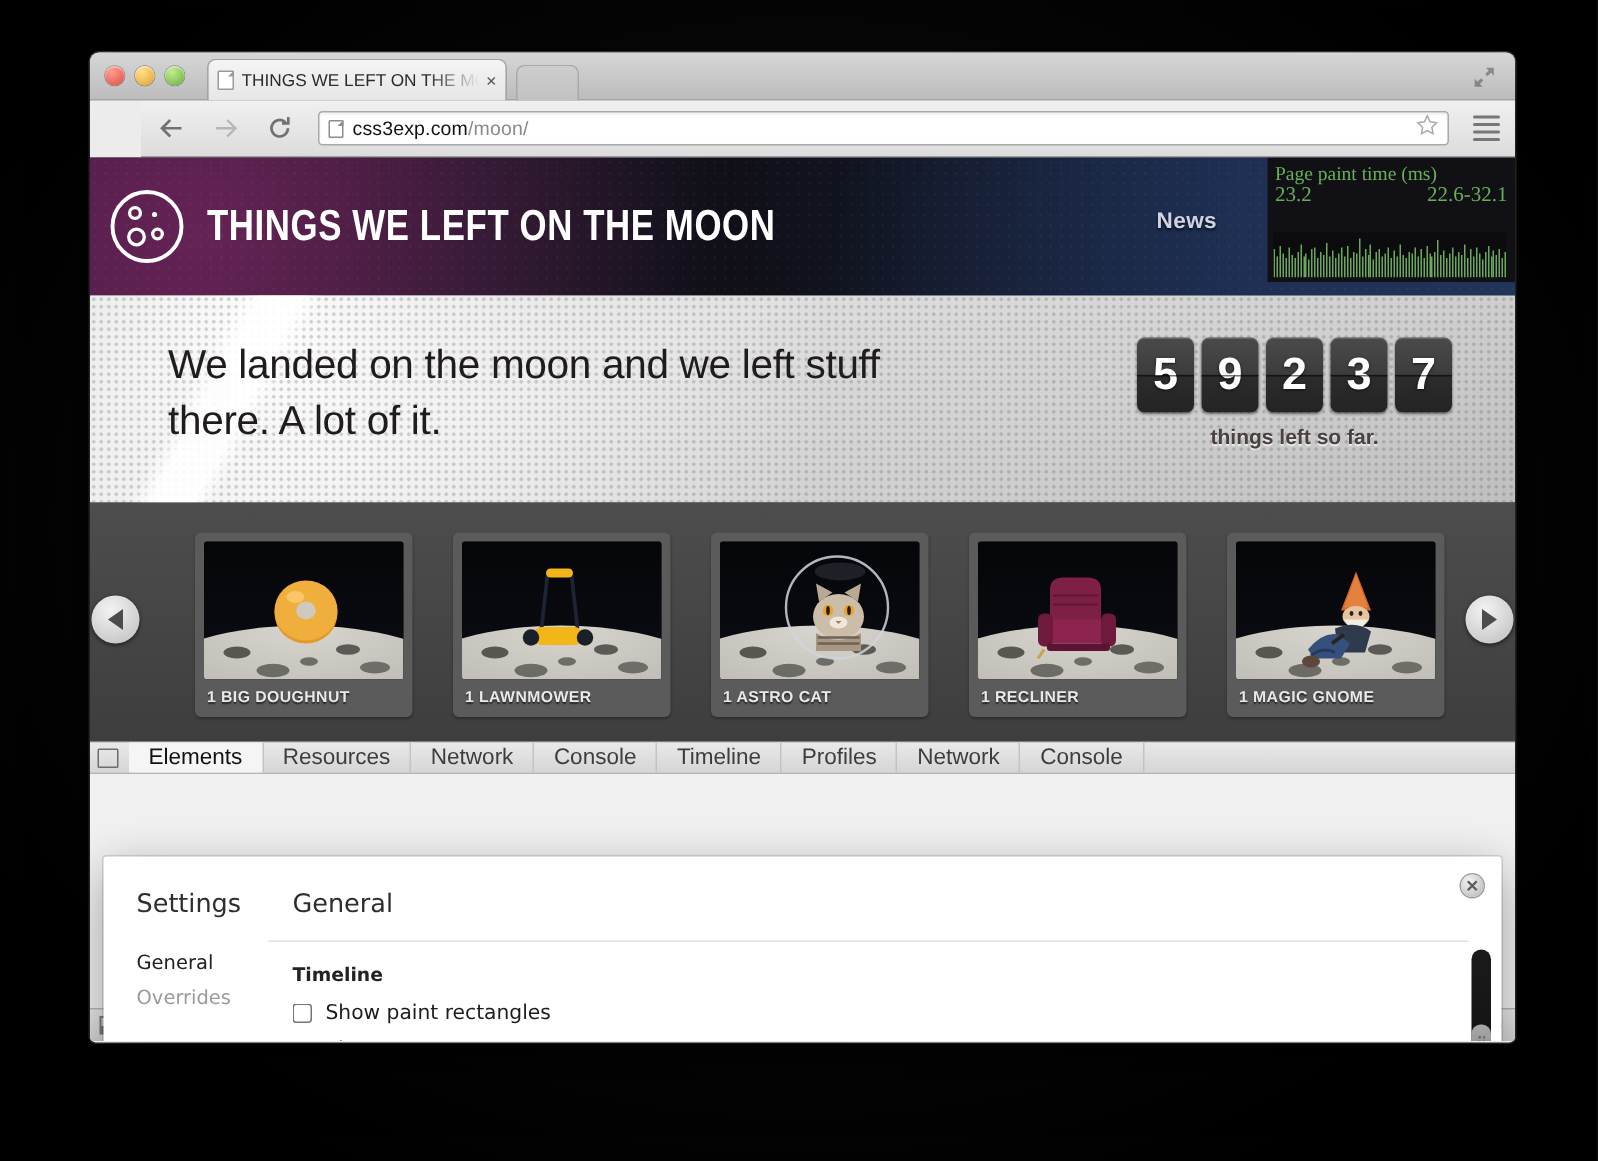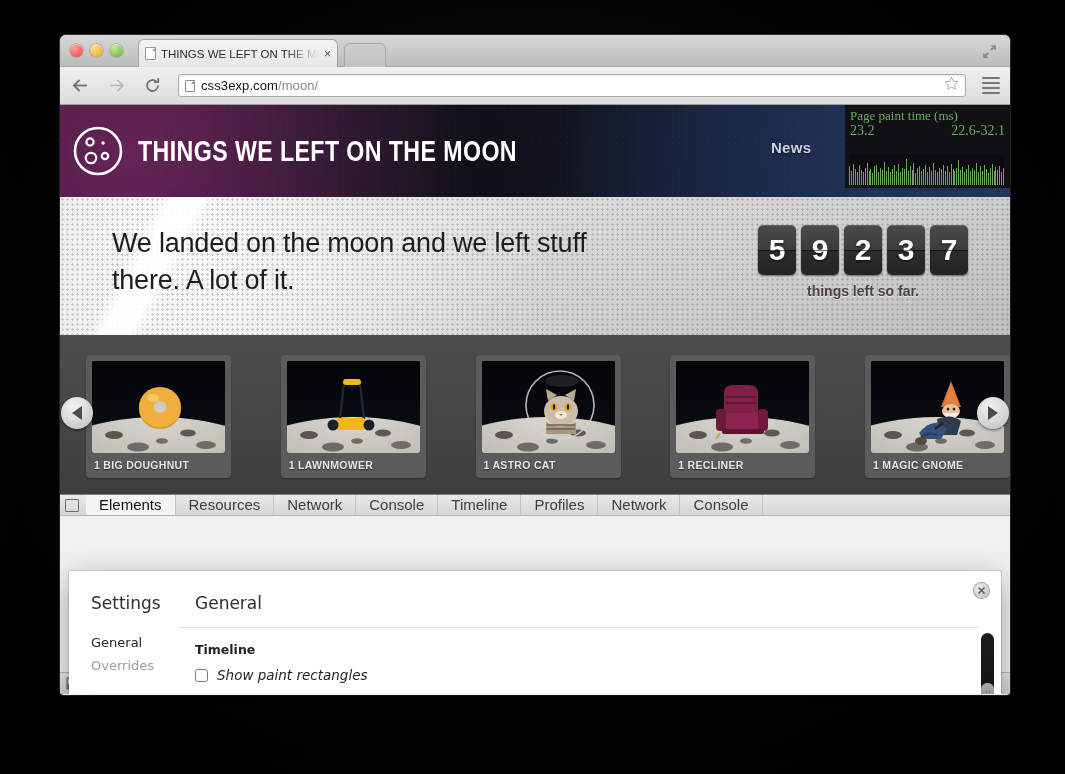--- a/index.html
+++ b/index.html
@@ -84,21 +84,21 @@
     position: absolute; right: 12px; top: 8px;
     width: 17px; height: 17px; opacity: .55;
   }
 
   
   .toolbar {
     height: 38px;
     background: linear-gradient(#f0f0f0, #dcdcdc);
     border-bottom: 1px solid #9e9e9e;
     display: flex; align-items: center;
-    padding: 0 10px; gap: 16px;
+    padding: 0 10px; gap: 16px; margin-left: 34px;
   }
   .navbtn { width: 20px; height: 20px; opacity: .75; display: flex; align-items: center; justify-content: center; }
   .navbtn.disabled { opacity: .3; }
   .omnibox {
     flex: 1; height: 23px;
     background: #fff; border: 1px solid #a9a9a9;
     border-radius: 3px;
     display: flex; align-items: center;
     padding: 0 6px; gap: 6px;
     box-shadow: inset 0 1px 2px rgba(0,0,0,.09);
@@ -221,21 +221,21 @@
     margin-top: 8px; font-size: 14px; font-weight: bold; color: #4a4140;
     text-shadow: 0 1px 0 rgba(255,255,255,.6);
   }
 
   
   .carousel {
     position: relative; height: 170px;
     background: linear-gradient(#4d4d4d, #3d3d3d);
     padding: 20px 0 0 0;
   }
-  .cards { display: flex; gap: 27px; padding-left: 26px; justify-content: space-between; }
+  .cards { display: flex; gap: 27px; padding-left: 70px; }
   .card {
     width: 145px;
     background: #5b5b5b;
     border-radius: 4px;
     padding: 6px 6px 0 6px;
     box-shadow: 0 1px 2px rgba(0,0,0,.3);
   }
   .thumb { width: 133px; height: 92px; border-radius: 2px; overflow: hidden; position: relative; background: #050608; }
   .thumb svg { display: block; width: 100%; height: 100%; }
   .card-label {
@@ -334,21 +334,21 @@
   .sd-nav-item.active { color: #222; }
   .sd-nav-item.gap { margin-top: 16px; }
   .sd-content {
     flex: 1; padding-left: 16px; padding-top: 4px;
     border-top: 1px solid #e0e0e0; margin-right: 22px;
     padding-right: 10px;
   }
   .sd-section-title { font-size: 12.5px; font-weight: bold; color: #222; margin: 10px 0 10px 0; }
   .sd-check { display: flex; align-items: center; gap: 9px; margin-bottom: 9px; }
   .sd-check input { margin: 0; }
-  .sd-check label { font-size: 13.5px; color: #1d1d1d; font-style: italic; }
+  .sd-check label { font-size: 13.5px; color: #1d1d1d; }
 
   .sd-scroll {
     position: absolute; right: 7px; top: 62px;
     width: 13px; height: 113px;
     border-radius: 7px;
     background: linear-gradient(#1b1b1b, #0e0e0e);
   }
   .sd-scroll .grip {
     position: absolute; left: 0; right: 0; top: 44%;
     height: 22px; border-radius: 6px;

